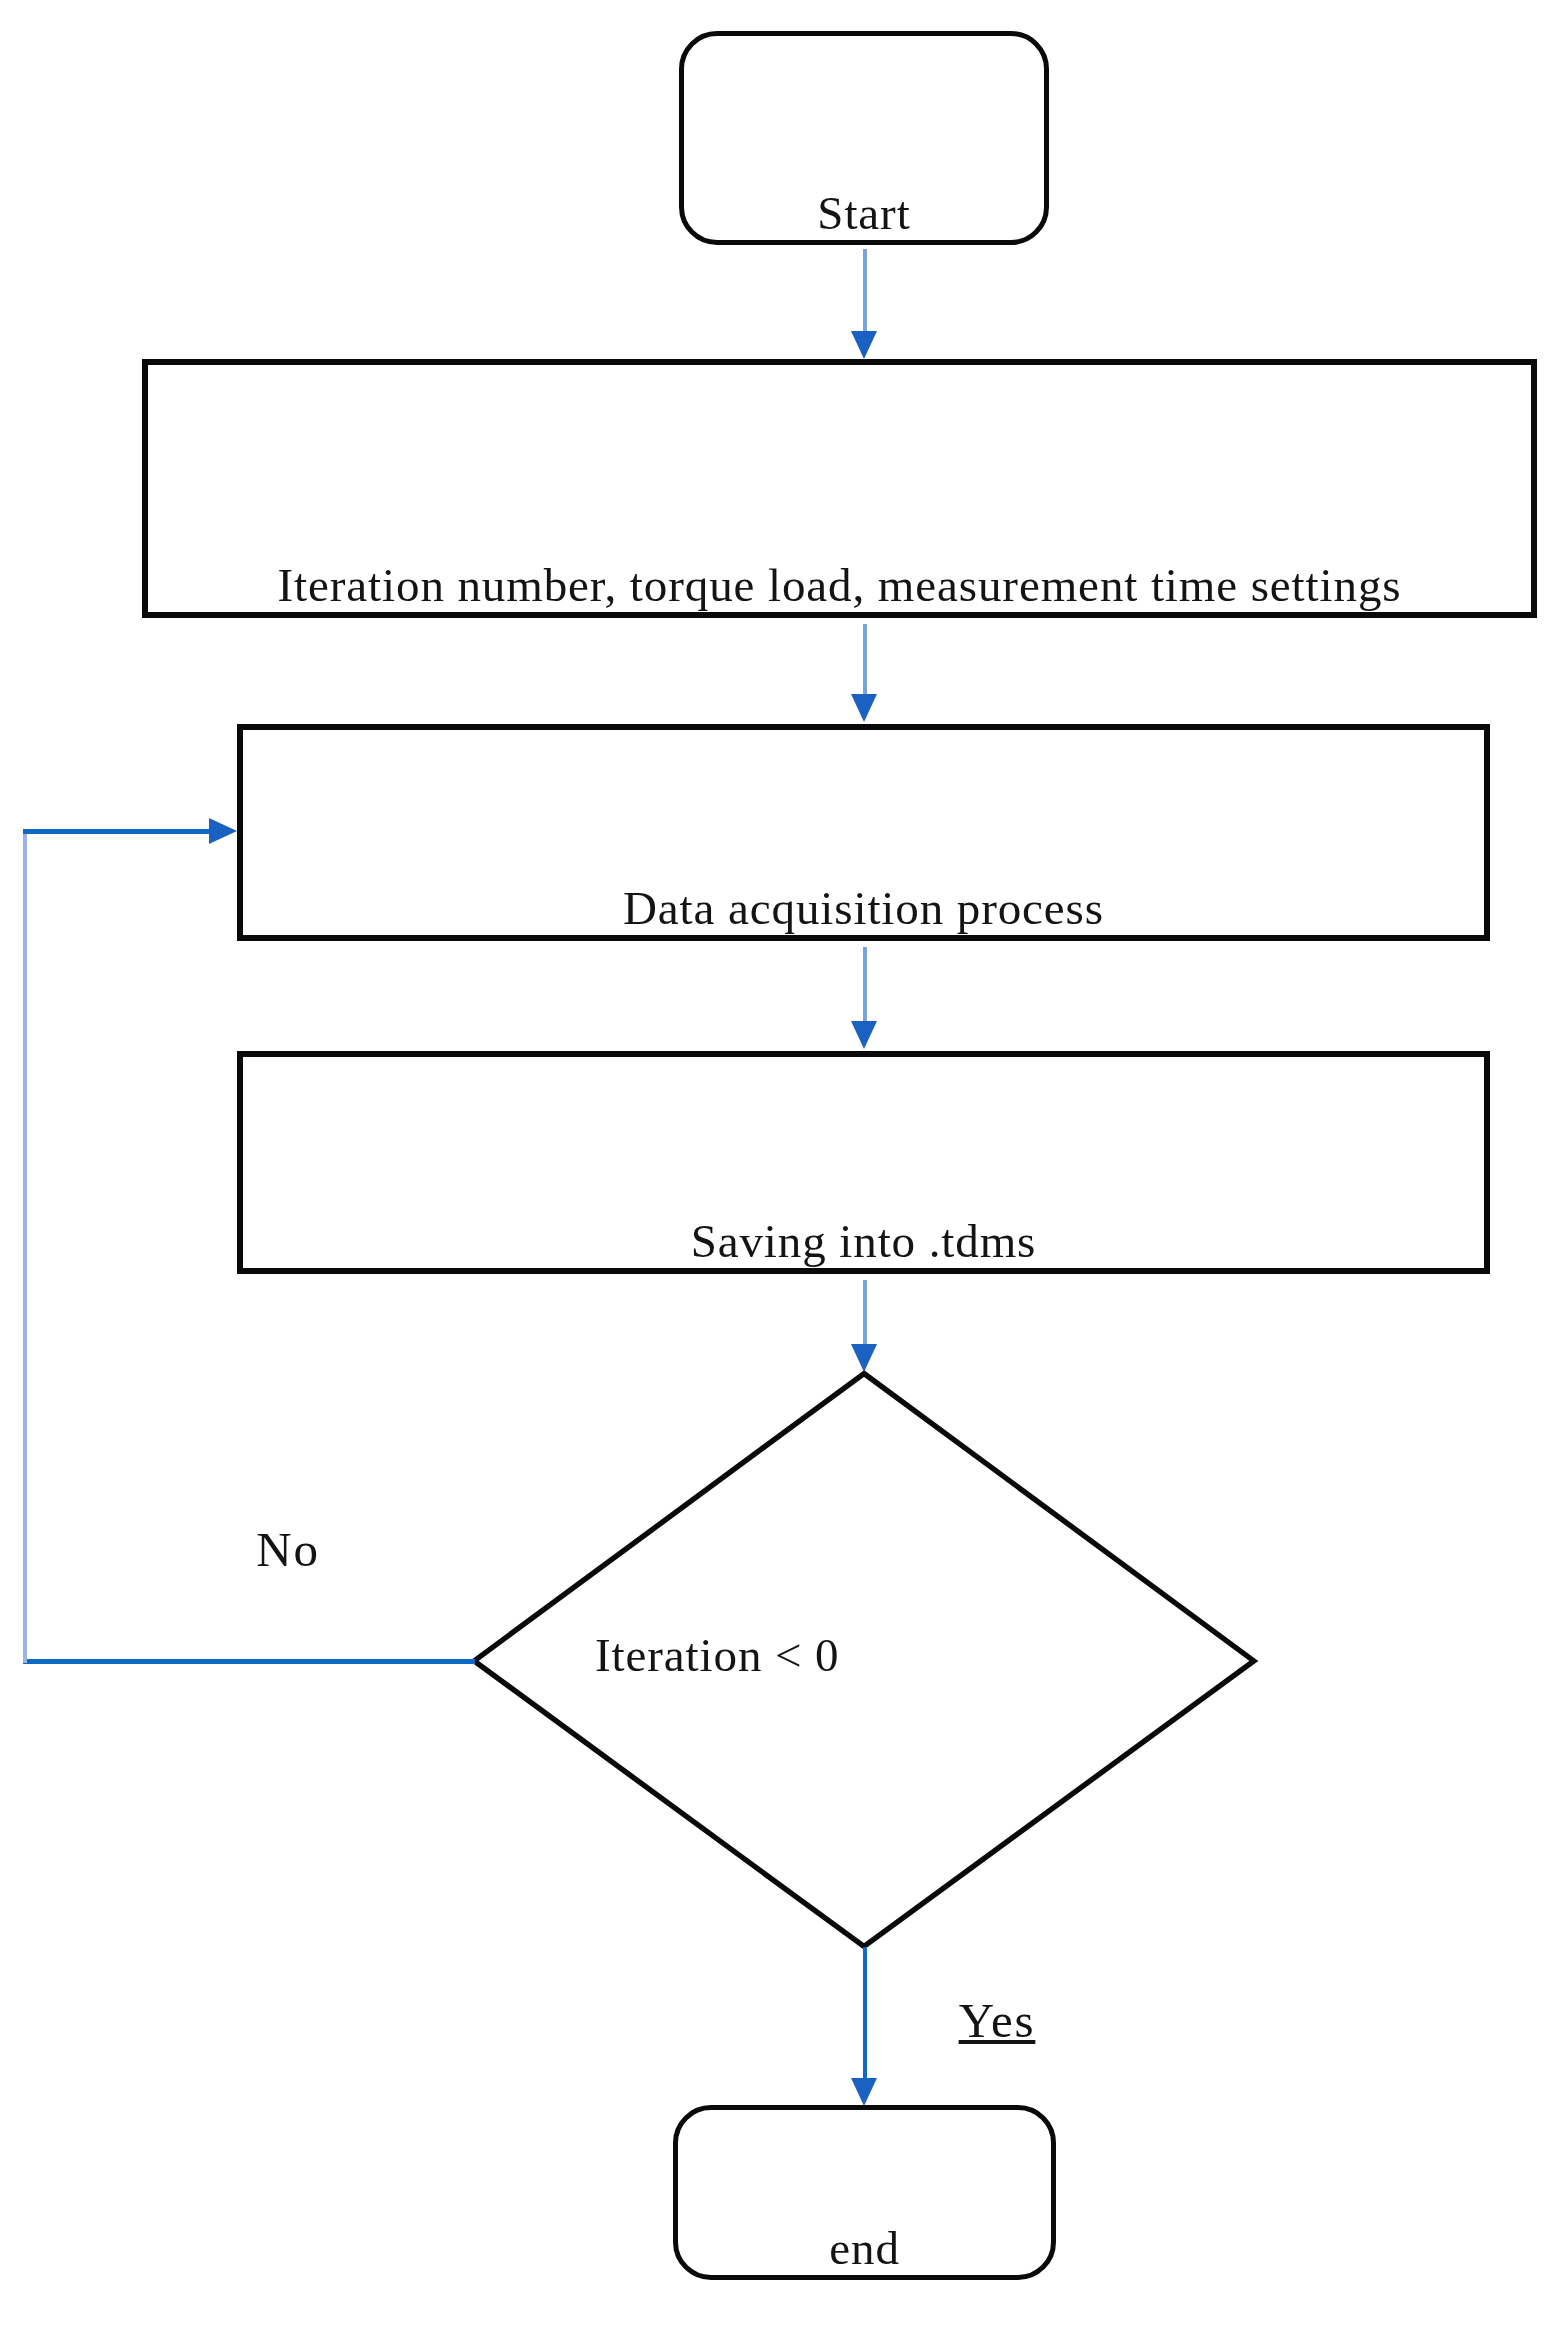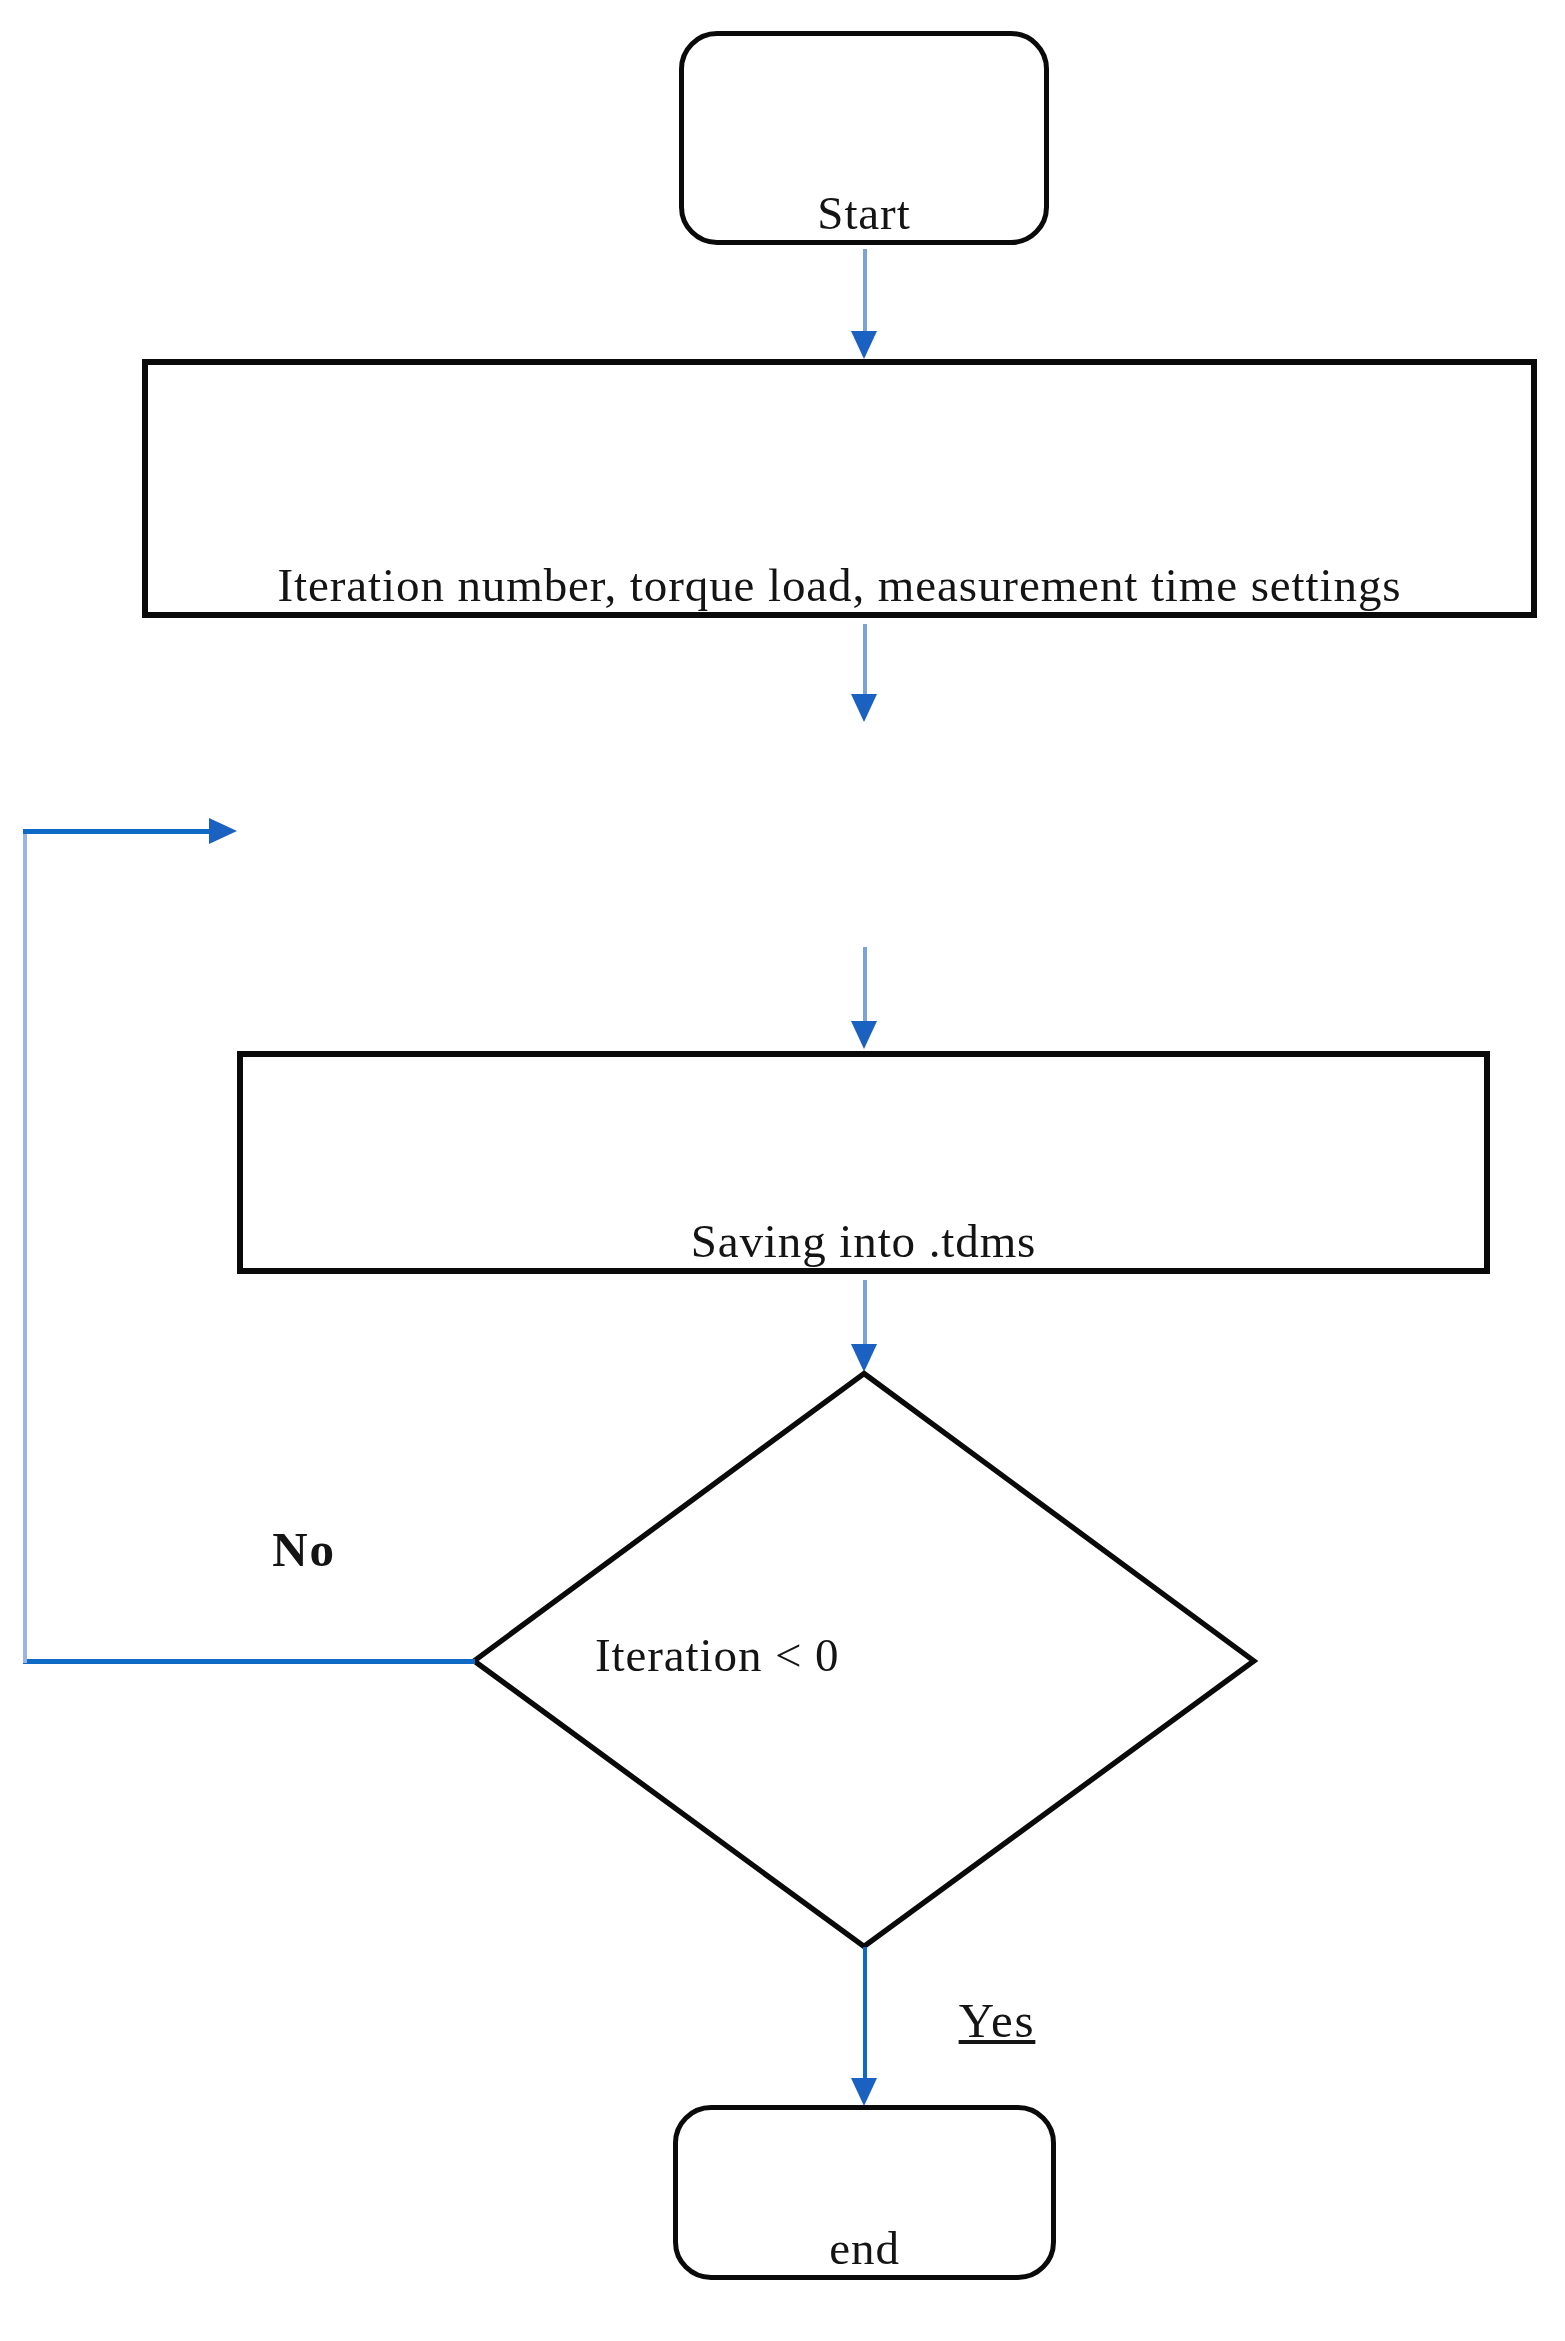--- a/index.html
+++ b/index.html
@@ -124,20 +124,23 @@
 
   <div class="node process" style="left:142px;top:359px;width:1395px;height:259px;">
     <span class="label">Iteration number, torque load, measurement time settings</span>
   </div>
 
   <div>
     <div class="shaft-v" style="left:863px;top:624px;height:72px;"></div>
     <div class="head-down" style="left:851px;top:694px;"></div>
   </div>
 
+  <div class="node process" style="left:237px;top:724px;width:1253px;height:217px;">
+    <span class="label">Data acquisition process</span>
+  </div>
 
   <div>
     <div class="shaft-v" style="left:863px;top:947px;height:75px;"></div>
     <div class="head-down" style="left:851px;top:1021px;"></div>
   </div>
 
   <div class="node process" style="left:237px;top:1051px;width:1253px;height:223px;">
     <span class="label">Saving into .tdms</span>
   </div>
 
@@ -150,21 +153,21 @@
     <polygon class="diamond-poly" points="442,8 876,328 442,646 8,328"></polygon>
   </svg>
   <div class="decision-label">Iteration &lt; 0</div>
 
   <div>
     <div class="hline" style="left:22.5px;top:1659px;width:452px;"></div>
     <div class="vline" style="left:22.5px;top:829px;height:834px;"></div>
     <div class="hline" style="left:22.5px;top:829px;width:188px;"></div>
     <div class="head-right" style="left:209px;top:818px;"></div>
   </div>
-  <div class="edge-label" style="left:214px;top:1521px;font-weight:bold;">No</div>
+  <div class="edge-label" style="left:198px;top:1521px;">No</div>
 
   <div>
     <div class="shaft-v strong" style="left:863px;top:1947px;height:133px;"></div>
     <div class="head-down" style="left:851px;top:2078px;"></div>
   </div>
   <div class="edge-label" style="left:907px;top:1992px;text-decoration:underline;">Yes</div>
 
   <div class="node terminator" style="left:673px;top:2105px;width:383px;height:175px;">
     <span class="label">end</span>
   </div>

